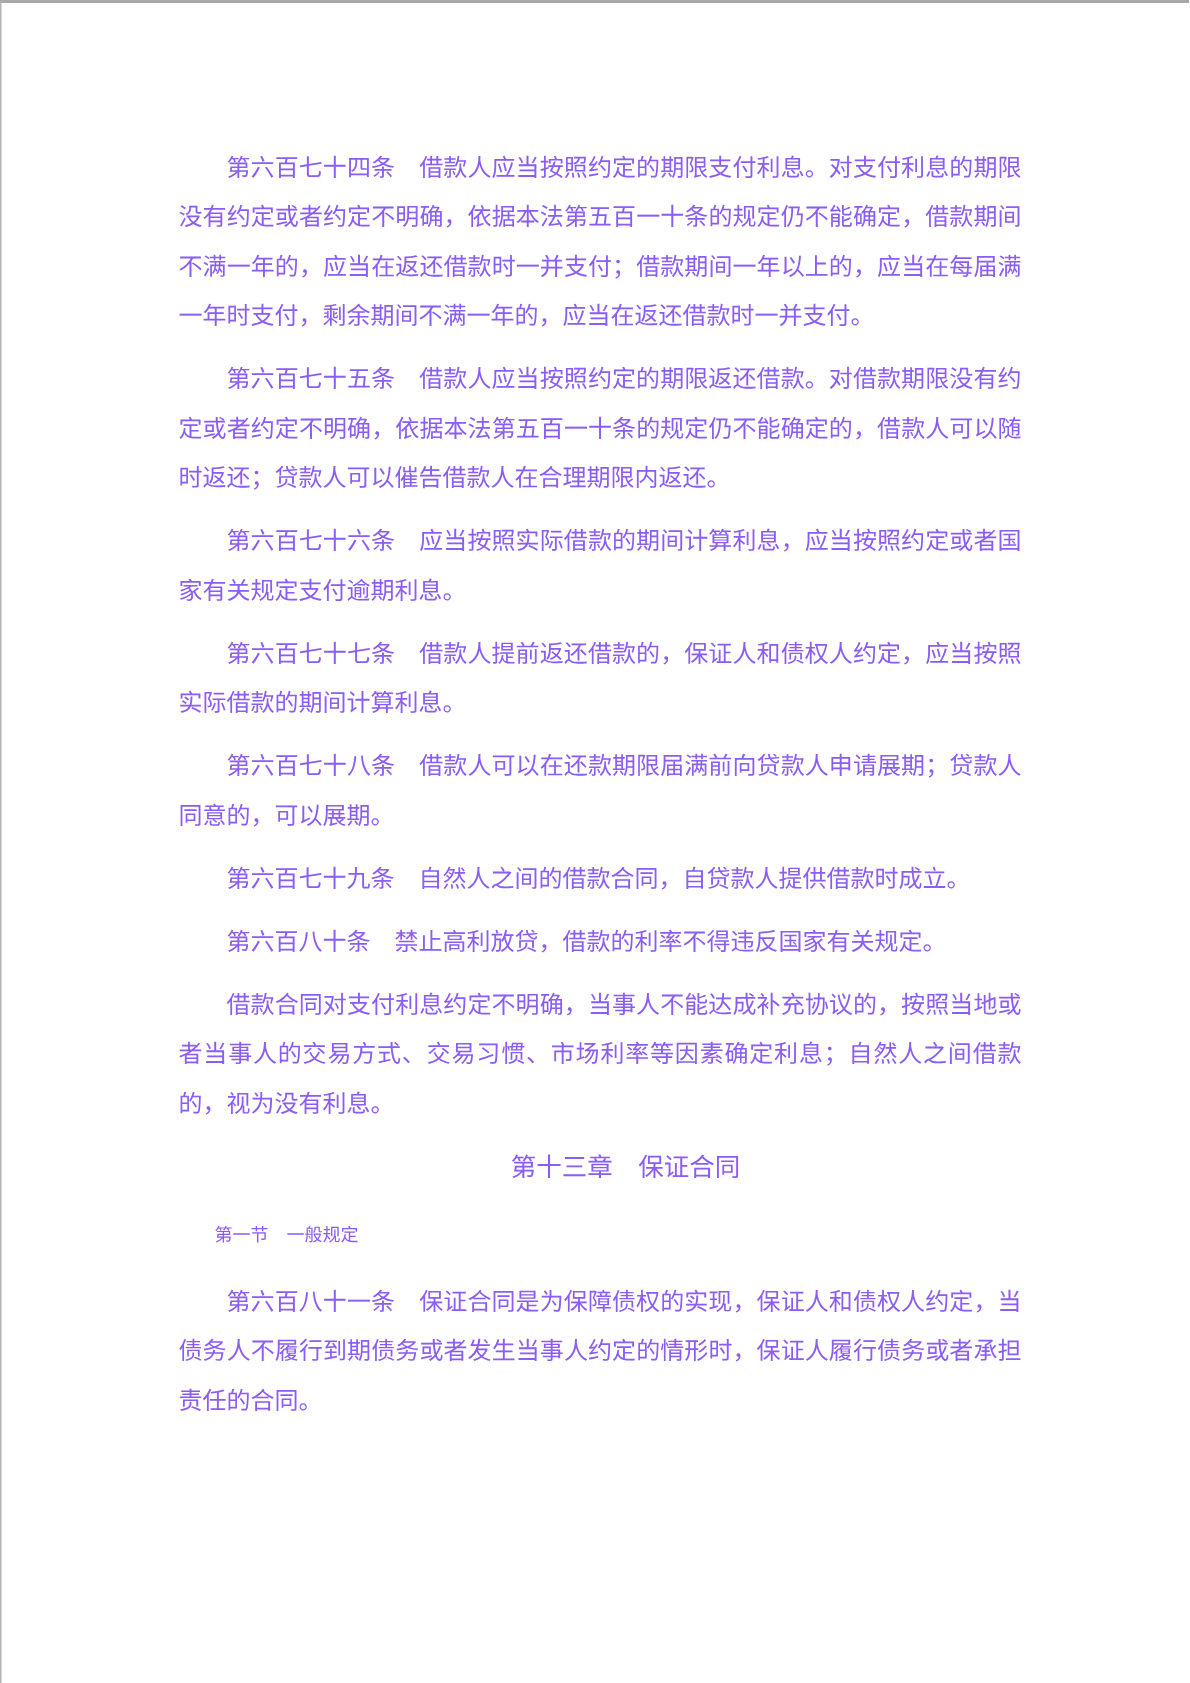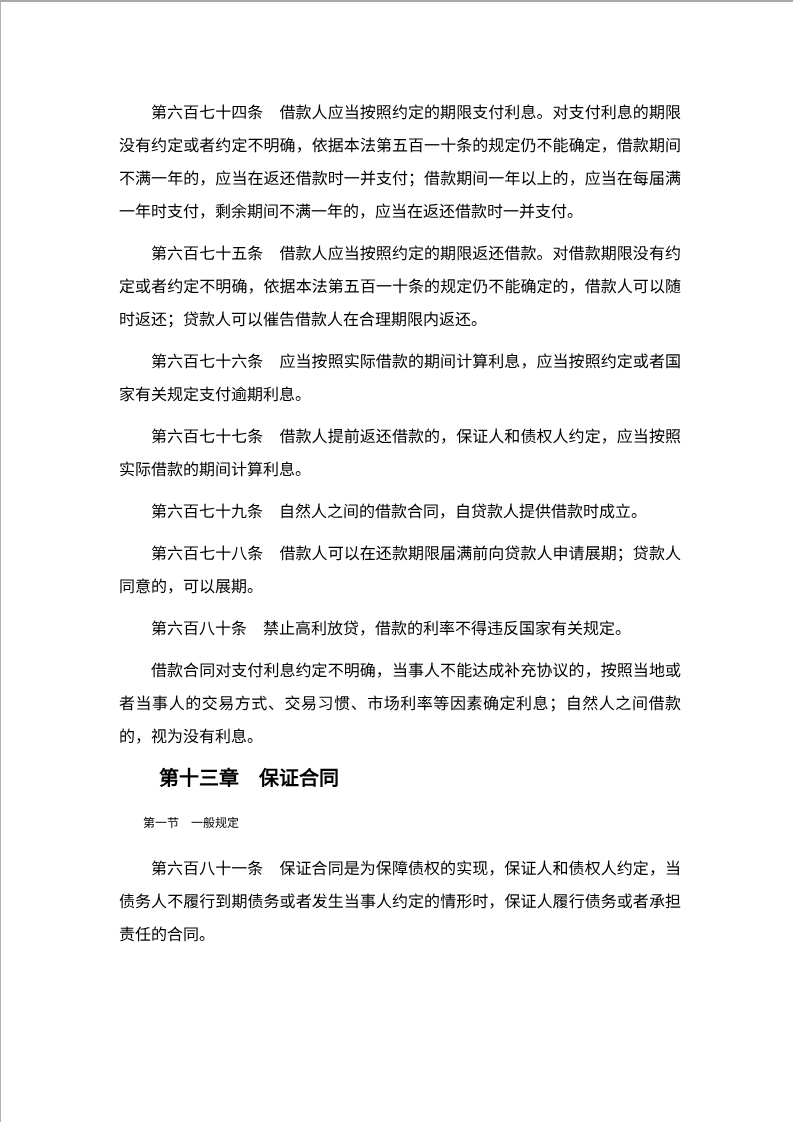--- a/index.html
+++ b/index.html
@@ -11,53 +11,54 @@
     position: relative;
     width: 793px;
     height: 1122px;
     box-sizing: border-box;
     background: #ffffff;
     border-top: 2px solid #a9a9a9;
     border-left: 1px solid #b3b3b3;
     padding: 94px 112px 0 118px;
     font-family: "Liberation Serif", "DejaVu Serif", serif;
     font-size: 16px;
-    color: #000000;
+    color: #8b5cf6;
     overflow: hidden;
   }
   .para {
     margin: 0 0 9px 0;
     line-height: 33px;
     text-align: justify;
     text-indent: 2em;
     word-break: break-all;
   }
   .chapter-heading {
     margin: 0 0 12px 0;
     line-height: 33px;
     text-indent: 2em;
-    font-weight: bold;
-    font-size: 20px;
+    font-weight: normal;
+    font-size: 17px;
+    text-align: center;
   }
   .section-heading {
     margin: 0 0 12px 0;
     line-height: 33px;
     text-indent: 2em;
     font-weight: normal;
     font-size: 12px;
   }
 </style>
 </head>
 <body>
 
 <div class="page">
   <p class="para">第六百七十四条　借款人应当按照约定的期限支付利息。对支付利息的期限没有约定或者约定不明确，依据本法第五百一十条的规定仍不能确定，借款期间不满一年的，应当在返还借款时一并支付；借款期间一年以上的，应当在每届满一年时支付，剩余期间不满一年的，应当在返还借款时一并支付。</p>
   <p class="para">第六百七十五条　借款人应当按照约定的期限返还借款。对借款期限没有约定或者约定不明确，依据本法第五百一十条的规定仍不能确定的，借款人可以随时返还；贷款人可以催告借款人在合理期限内返还。</p>
   <p class="para">第六百七十六条　应当按照实际借款的期间计算利息，应当按照约定或者国家有关规定支付逾期利息。</p>
   <p class="para">第六百七十七条　借款人提前返还借款的，保证人和债权人约定，应当按照实际借款的期间计算利息。</p>
+  <p class="para">第六百七十八条　借款人可以在还款期限届满前向贷款人申请展期；贷款人同意的，可以展期。</p>
   <p class="para">第六百七十九条　自然人之间的借款合同，自贷款人提供借款时成立。</p>
-  <p class="para">第六百七十八条　借款人可以在还款期限届满前向贷款人申请展期；贷款人同意的，可以展期。</p>
   <p class="para">第六百八十条　禁止高利放贷，借款的利率不得违反国家有关规定。</p>
   <p class="para">借款合同对支付利息约定不明确，当事人不能达成补充协议的，按照当地或者当事人的交易方式、交易习惯、市场利率等因素确定利息；自然人之间借款的，视为没有利息。</p>
   <p class="chapter-heading">第十三章　保证合同</p>
   <p class="section-heading">第一节　一般规定</p>
   <p class="para">第六百八十一条　保证合同是为保障债权的实现，保证人和债权人约定，当债务人不履行到期债务或者发生当事人约定的情形时，保证人履行债务或者承担责任的合同。</p>
 </div>
 
 </body></html>

